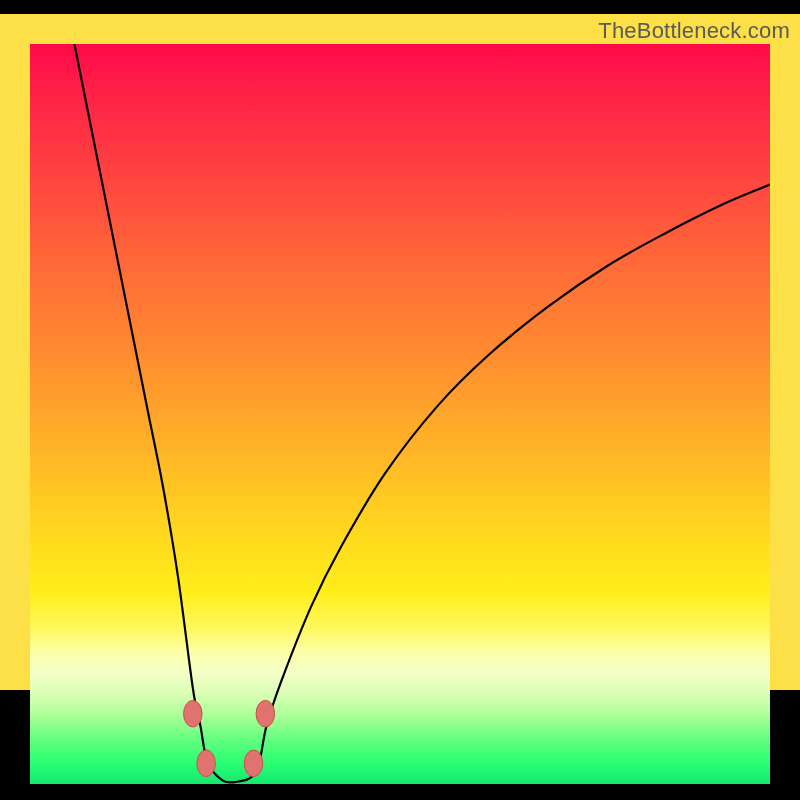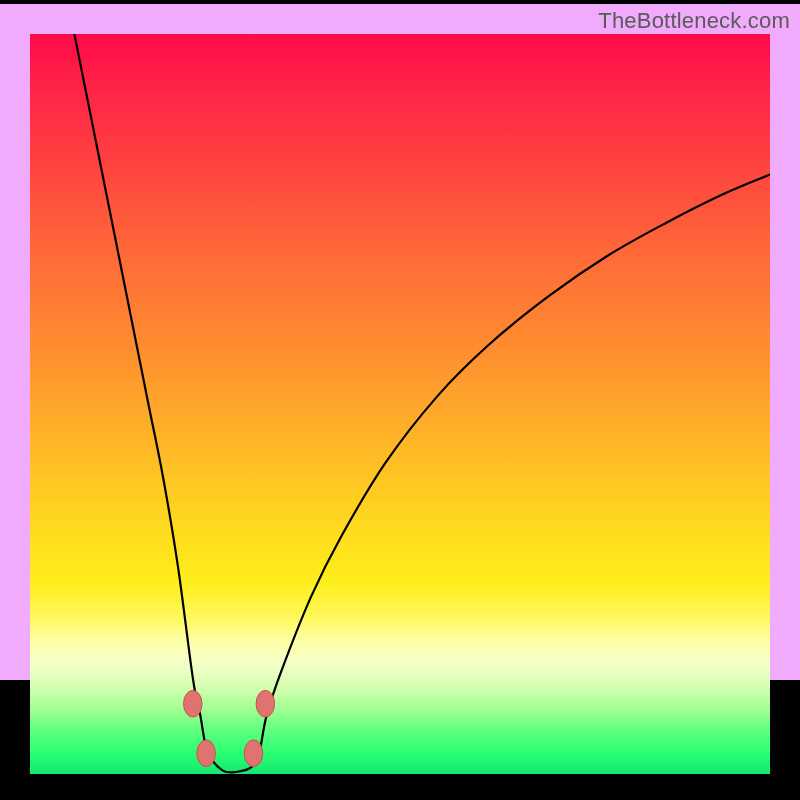--- a/index.html
+++ b/index.html
@@ -6,23 +6,23 @@
     margin: 0;
     padding: 0;
     width: 800px;
     height: 800px;
     overflow: hidden;
     background: #000;
     font-family: Arial, Helvetica, sans-serif;
   }
   .frame {
     position: absolute;
-    left: 0; top: 4px;
+    left: 0; top: 14px;
     width: 800px; height: 676px;
-    background: #f0abfc;
+    background: #fde047;
   }
   .plot-area {
     position: absolute;
     left: 30px;
     top: 30px;
     width: 740px;
     height: 740px;
     overflow: hidden;
   }
   .gradient-bg {

